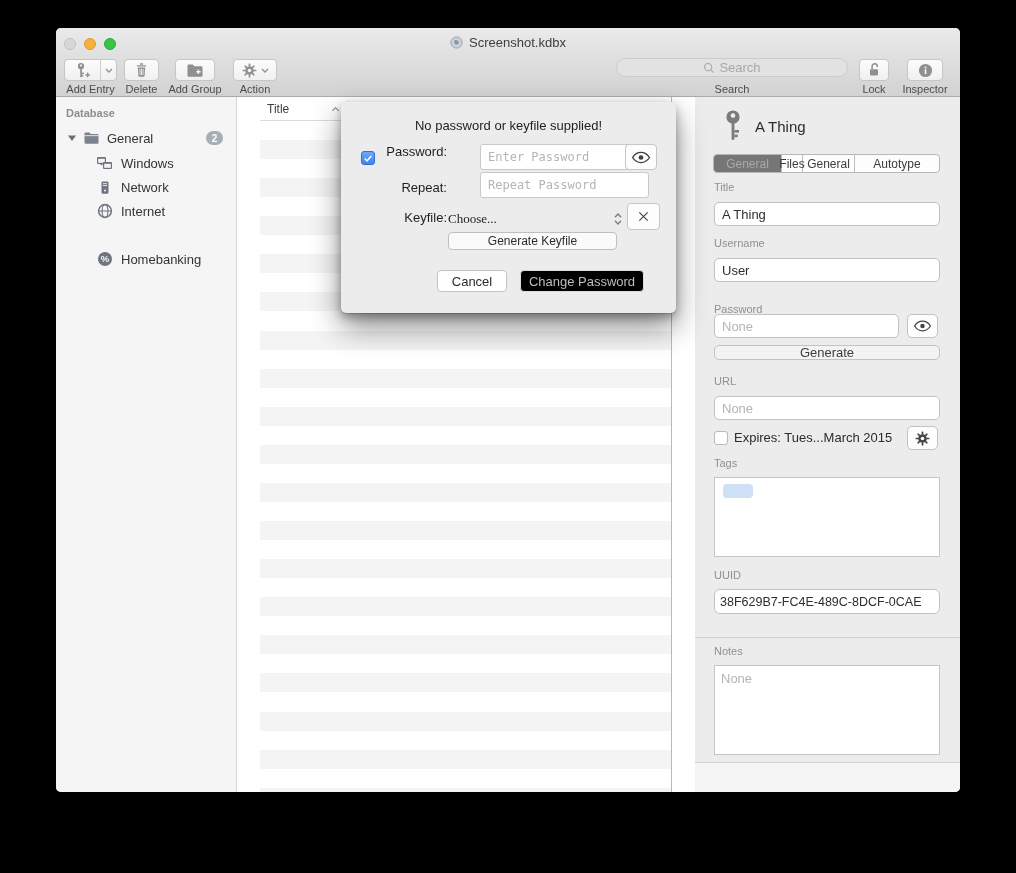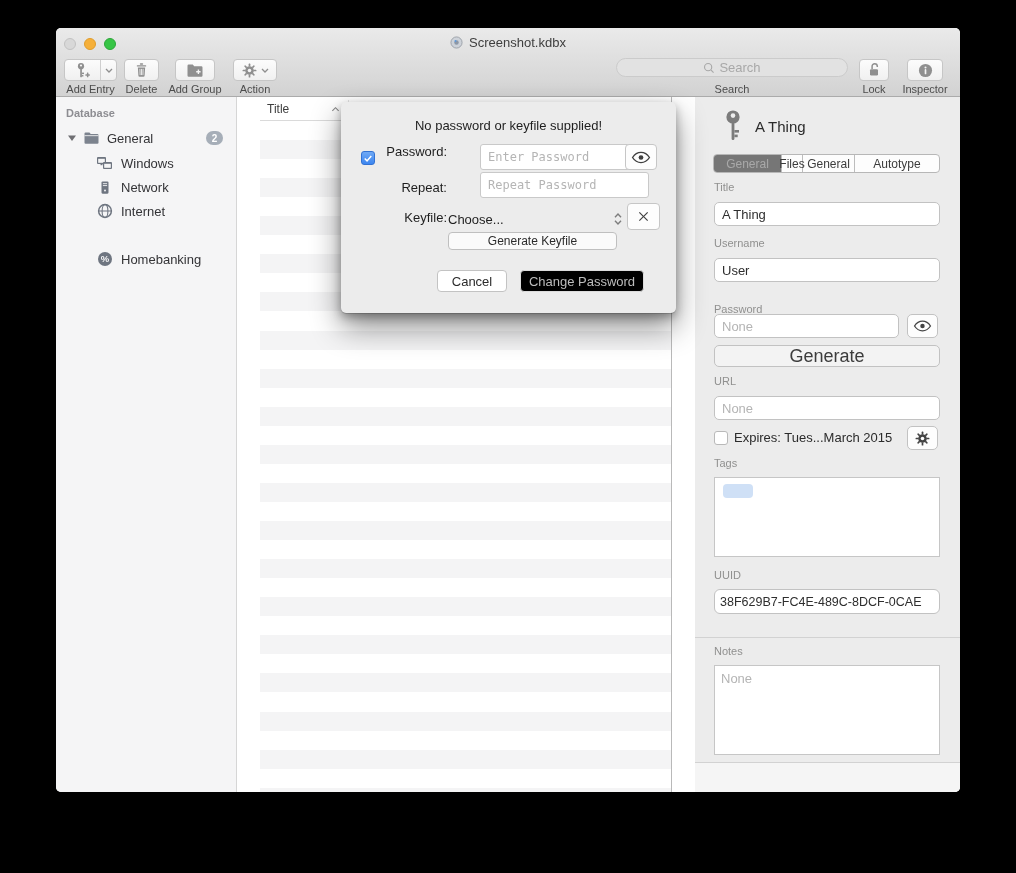--- a/index.html
+++ b/index.html
@@ -98,23 +98,23 @@
     background:#fff; border:1px solid #c2c2c2; border-radius:5px;
     font-size:13px; color:#2e2e2e; padding:0 7px;
     font-family:"Liberation Sans", sans-serif; outline:none;
   }
   .insp-field::placeholder { color:#b4b4b4; }
   .sq-btn {
     position:absolute; width:31px; height:24px; border:1px solid #c2c2c2; border-radius:5px;
     background:#fdfdfd; display:flex; align-items:center; justify-content:center; color:#434343;
   }
   .wide-btn {
-    position:absolute; left:19px; width:226px; height:22px;
+    position:absolute; left:19px; width:226px; height:15px;
     border:1px solid #c2c2c2; border-radius:5px; background:#f3f3f3;
-    font-size:18px; color:#3c3c3c; display:flex; align-items:center; justify-content:center;
+    font-size:13px; color:#3c3c3c; display:flex; align-items:center; justify-content:center;
   }
   .cbx { position:absolute; width:14px; height:14px; background:#fff; border:1px solid #b9b9b9; border-radius:3px; }
   .expires-text { position:absolute; left:39px; font-size:13px; color:#2b2b2b; }
   .tags-box { position:absolute; left:19px; top:380px; width:226px; height:80px; background:#fff; border:1px solid #c6c6c6; }
   .tag-pill { position:absolute; left:8px; top:6px; width:30px; height:14px; border-radius:4px; background:#cfe0f6; }
   .notes-box {
     position:absolute; left:19px; top:568px; width:226px; height:90px;
     background:#fff; border:1px solid #c6c6c6; resize:none;
     font-family:"Liberation Sans", sans-serif; font-size:13px; color:#2e2e2e; padding:5px 6px; outline:none;
   }
@@ -140,21 +140,21 @@
   .dlg-sq {
     position:absolute; width:32px; height:26px; background:#fdfdfd;
     border:1px solid #c6c6c6; border-radius:4px;
     display:flex; align-items:center; justify-content:center; color:#3f3f3f;
   }
   .dlg-check {
     position:absolute; left:20px; top:49px; width:14px; height:14px; border-radius:3px;
     background:linear-gradient(#6fa9f5,#3d86f0); border:1px solid #3272d4;
     display:flex; align-items:center; justify-content:center;
   }
-  .popup { position:absolute; left:107px; top:108px; width:180px; height:18px; display:flex; align-items:center; font-size:13px; color:#1e1e1e; }
+  .popup { position:absolute; left:107px; top:108px; width:180px; height:18px; display:flex; align-items:center; font-size:13px; color:#1e1e1e;font-family:Liberation Serif, serif; }
   .popup .chevs { position:absolute; right:5px; color:#7d7d7d; display:flex; }
   .gen-key {
     position:absolute; left:107px; top:130px; width:169px; height:18px;
     background:#fafafa; border:1px solid #bfbfbf; border-radius:4px;
     font-size:12px; color:#2b2b2b; display:flex; align-items:center; justify-content:center;
   }
   .dlg-btn { position:absolute; top:168px; height:22px; border-radius:4px; font-size:13px; display:flex; align-items:center; justify-content:center; }
   .btn-cancel { left:96px; width:70px; background:#fff; border:1px solid #c3c3c3; color:#2b2b2b; }
   .btn-change { left:179px; width:124px; background:#000000; border:1px solid #dcdcdc; color:#bdbdbd; }
 

